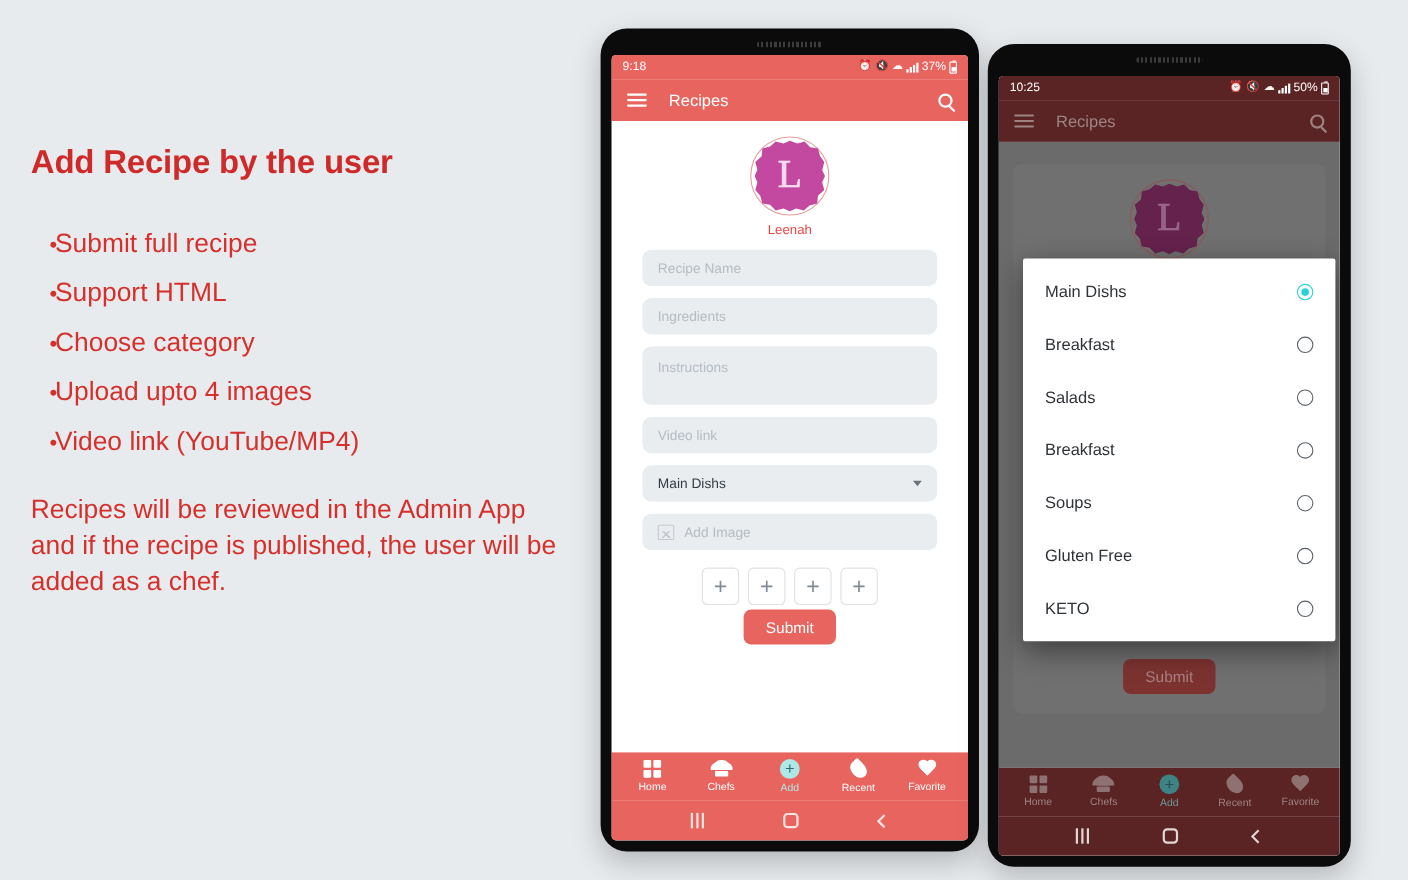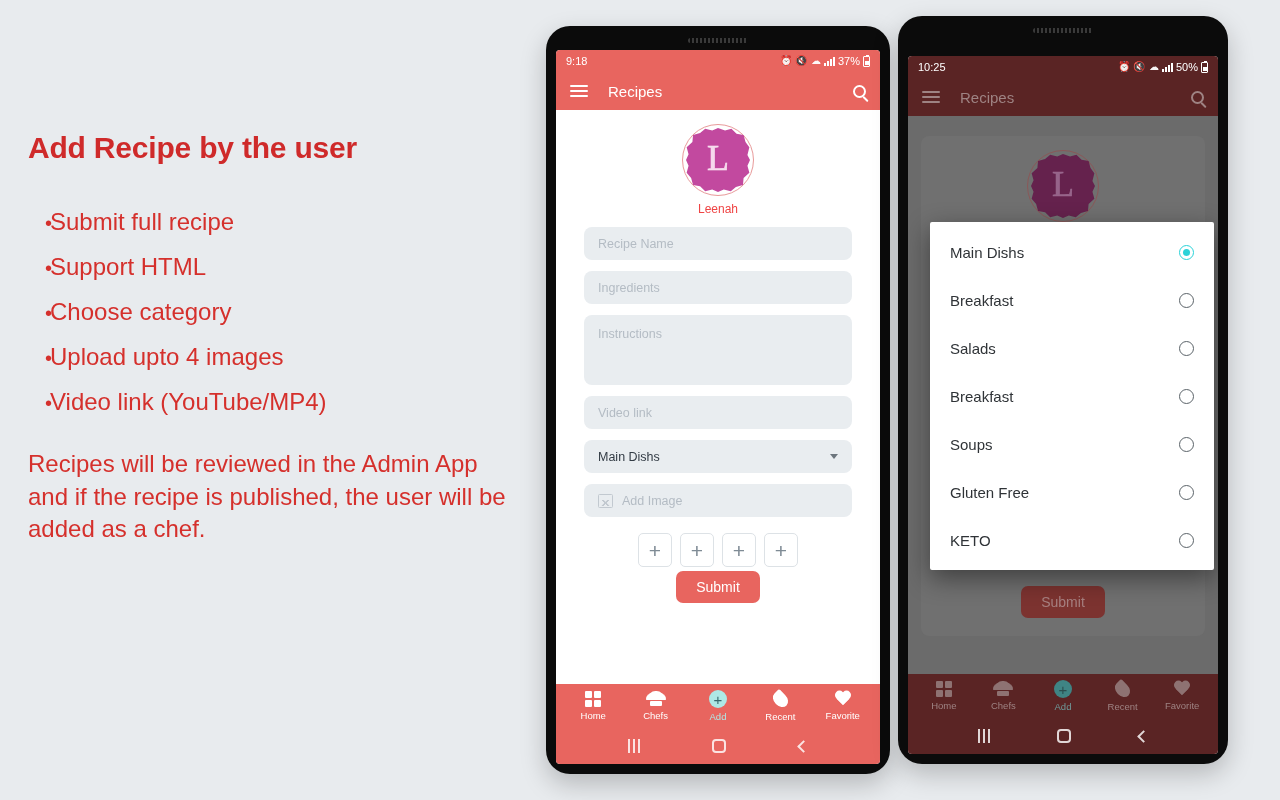--- a/index.html
+++ b/index.html
@@ -42,21 +42,21 @@
     position: absolute; left: 50%; transform: translateX(-50%);
     top: 12px; width: 60px; height: 5px; border-radius: 3px;
     background: repeating-linear-gradient(90deg,#3a3a3a 0 2px, #0b0b0b 2px 4px);
   }
   .screen {
     position: relative; width: 100%; height: 100%;
     border-radius: 4px; overflow: hidden; background: #fff;
     display: flex; flex-direction: column;
   }
   #phone1 { left: 546px; top: 26px; width: 344px; height: 748px; padding-top: 24px; }
-  #phone2 { left: 898px; top: 16px; width: 330px; height: 748px; padding-top: 40px; }
+  #phone2 { left: 898px; top: 40px; width: 330px; height: 748px; padding-top: 29px; }
 
   
   .statusbar {
     height: 22px; flex: 0 0 22px; display: flex; align-items: center;
     justify-content: space-between; padding: 0 10px;
     color: #fff; font-size: 11px;
   }
   .sb-right { display: flex; align-items: center; gap: 3px; font-size: 11px; }
   .sb-ico { font-size: 10px; line-height: 1; opacity: .95; }
   .sb-bars { display: inline-flex; align-items: flex-end; gap: 1px; height: 9px; }
@@ -127,21 +127,21 @@
     -webkit-text-stroke: 0.6px #f8e2f0; line-height: 1;
     padding-bottom: 4px;
   }
   .avatar-name { font-size: 12px; color: #ef4444; margin-top: 6px; }
 
   .field {
     width: 268px; background: #e9edf0; border-radius: 8px;
     color: #b4bcc4; font-size: 12.5px; display: flex; align-items: center;
     padding: 0 14px; height: 33px; margin-top: 11px;
   }
-  .field.tall { height: 70px; align-items: flex-start; padding-top: 12px; }
+  .field.tall { height: 53px; align-items: flex-start; padding-top: 12px; }
   .field.select { color: #333c45; justify-content: space-between; }
   .caret {
     width: 0; height: 0; border-left: 4px solid transparent;
     border-right: 4px solid transparent; border-top: 5px solid #6c757d;
   }
   .imgico {
     width: 15px; height: 14px; border: 1.4px solid #c2c9d0;
     border-radius: 1.5px; margin-right: 9px; position: relative;
     overflow: hidden; flex: 0 0 15px;
   }

